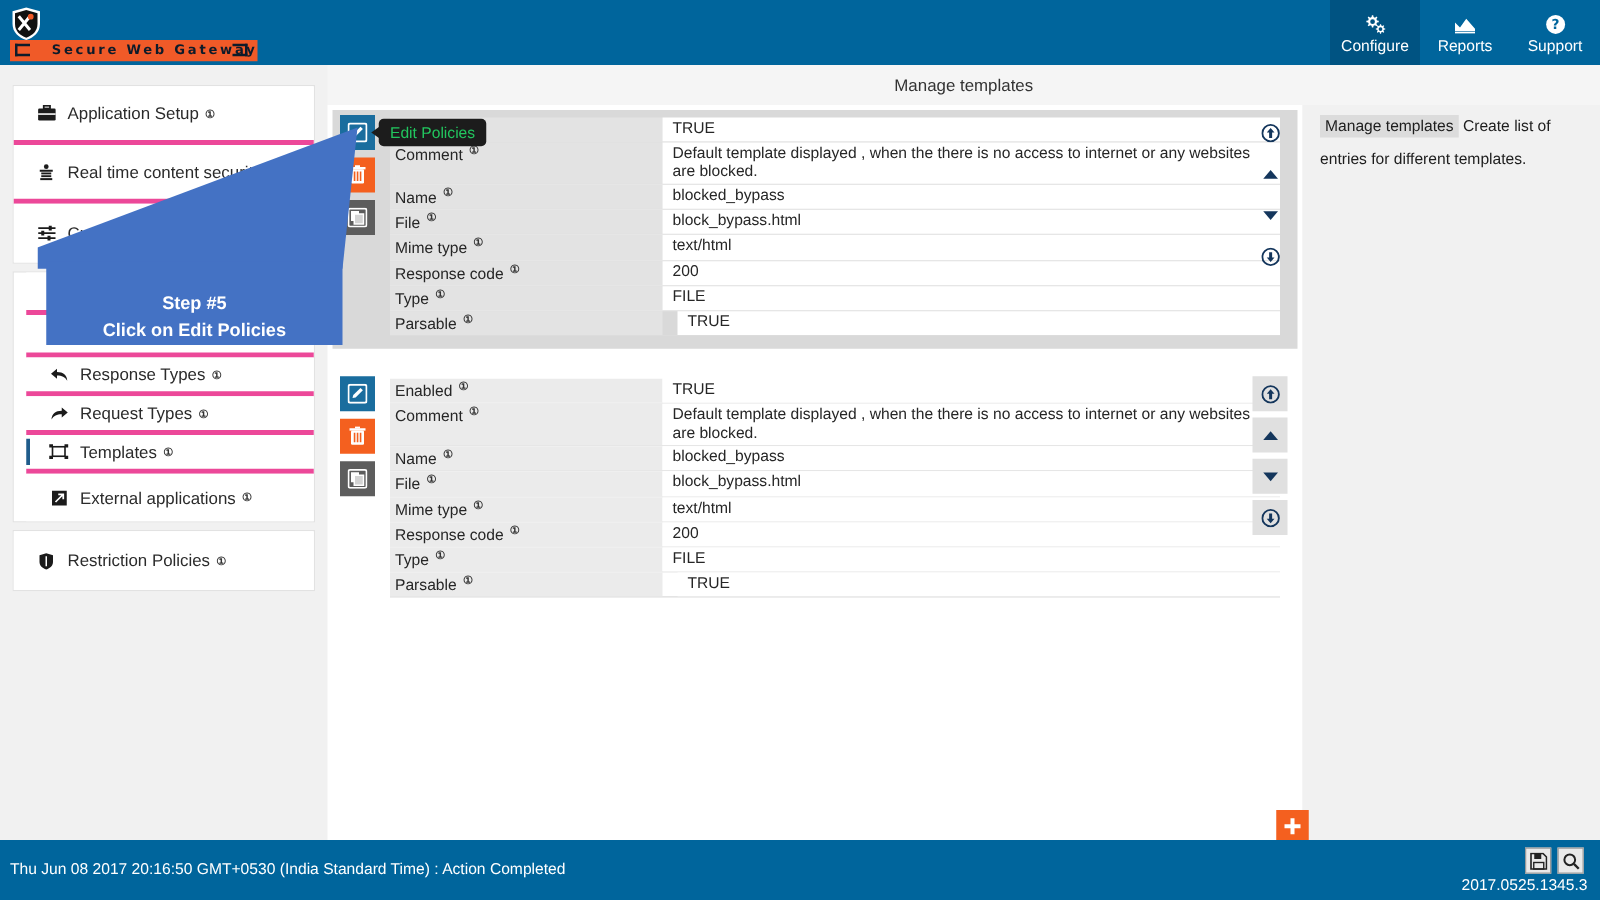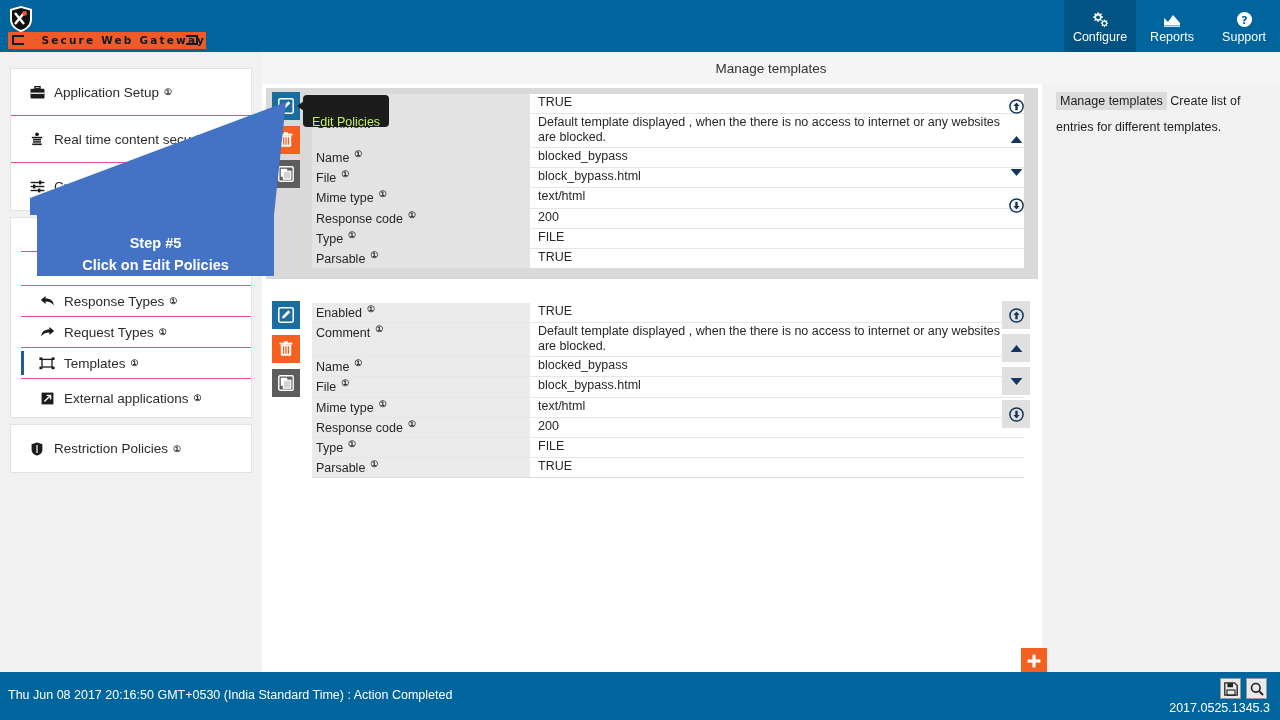--- a/index.html
+++ b/index.html
@@ -76,21 +76,21 @@
   }
 
   
   .sidebar { position: absolute; left: 10px; top: 68px; width: 242px; }
   .side-group {
     background: #ffffff; border: 1px solid #e2e2e2;
     margin-bottom: 6px;
   }
   .side-item {
     display: flex; align-items: center; height: 47px; padding-left: 16px;
-    border-bottom: 1px solid #ec4899; font-size: 13.5px; color: #2b2b2b;
+    border-bottom: 4px solid #ec4899; font-size: 13.5px; color: #2b2b2b;
     cursor: pointer; position: relative; background: #ffffff;
   }
   .side-item:last-child { border-bottom: none; }
   .side-item.compact { height: 31px; margin-left: 10px; }
   .side-item.active::before {
     content: ""; position: absolute; left: 0; top: 3px; bottom: 3px; width: 3px;
     background: #1f5c8b;
   }
   .side-ico {
     width: 20px; display: inline-flex; justify-content: center; align-items: center;
@@ -113,21 +113,21 @@
   .act-btn {
     width: 28px; height: 28px; margin-bottom: 6px; cursor: pointer;
     display: flex; align-items: center; justify-content: center;
   }
   .act-edit { background: #1a6d9e; }
   .act-del  { background: #f4601f; }
   .act-copy { background: #5d5d5d; }
 
   .rec-table { margin-left: 46px; width: 712px; }
   .rec-row { display: flex; border-bottom: 1px solid #e6e6e6; min-height: 18px; }
-  .rec-row:last-child { border-bottom: 1px solid #dcdcdc; }
+  .rec-row:last-child { border-bottom: 1px solid #dcdcdc; gap: 12px; }
   .rec-key {
     width: 218px; flex: none; font-size: 12.5px; color: #262626;
     padding: 1px 0 2px 4px; background: #e3e3e3;
   }
   .record:not(.shaded) .rec-key { background: #ebebeb; }
   .rec-val {
     flex: 1; font-size: 12.5px; color: #262626; padding: 1px 6px 2px 8px;
     background: #ffffff; line-height: 15px;
   }
 
@@ -148,22 +148,22 @@
   
   .help {
     position: absolute; left: 1056px; top: 88px; width: 216px;
     font-size: 12.5px; color: #1d1d1d; line-height: 26px;
   }
   .help-key { background: #dcdcdc; padding: 2px 4px; }
 
   
   .tooltip {
     position: absolute; left: 303px; top: 95px; height: 22px;
-    background: #1c1c1c; color: #bef264; border-radius: 4px;
-    font-size: 12.5px; line-height: 22px; padding: 16px 9px; z-index: 40;
+    background: #1c1c1c; color: #22c55e; border-radius: 4px;
+    font-size: 12.5px; line-height: 22px; padding: 0 9px; z-index: 40;
   }
   .tooltip::before {
     content: ""; position: absolute; left: -6px; top: 6px;
     border-top: 5px solid transparent; border-bottom: 5px solid transparent;
     border-right: 7px solid #1c1c1c;
   }
   .callout-arrow { position: absolute; left: 30px; top: 100px; z-index: 30; }
   .callout-box {
     position: absolute; left: 37px; top: 209px; width: 237px; height: 67px;
     background: #4472c4; color: #ffffff; z-index: 31;

